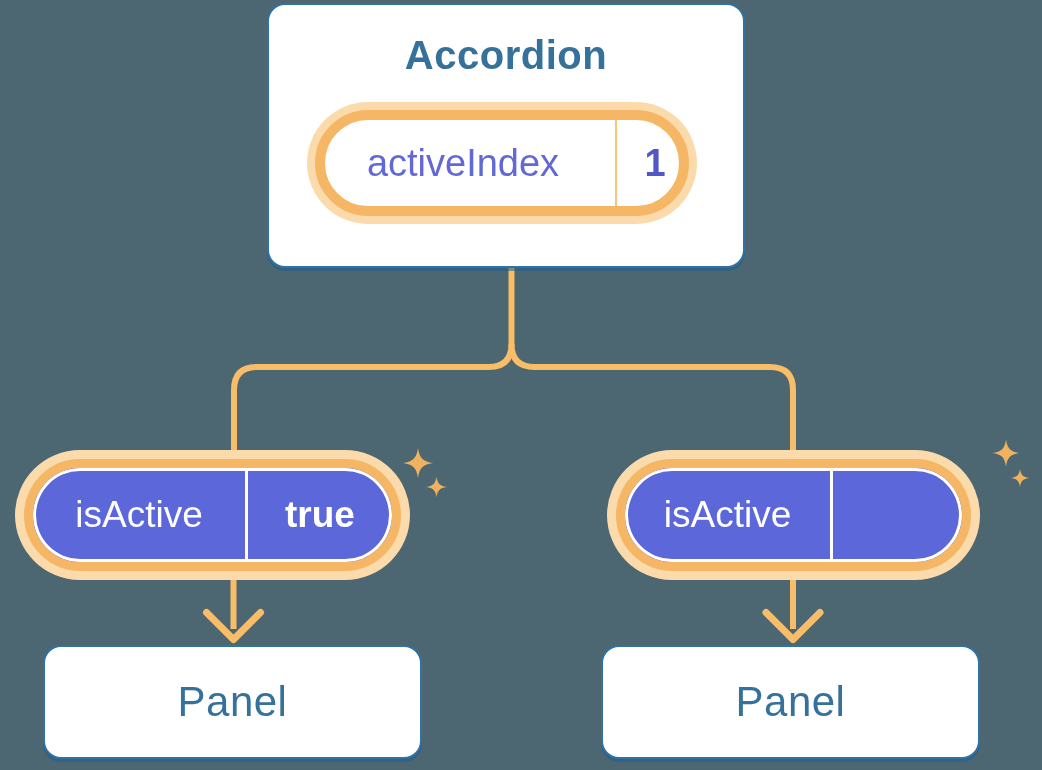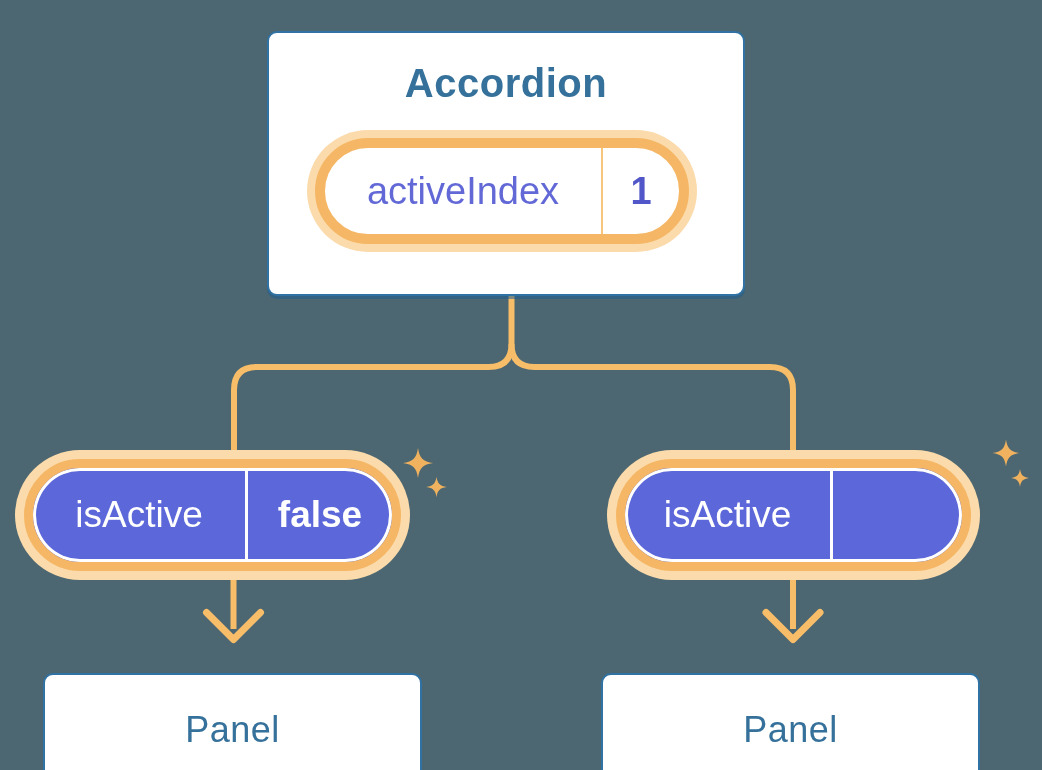--- a/index.html
+++ b/index.html
@@ -11,36 +11,36 @@
   .canvas{
     position:relative;width:1042px;height:770px;background:var(--bg);overflow:hidden;
     font-family:"Liberation Sans","DejaVu Sans",sans-serif;
   }
   .wires{position:absolute;inset:0;z-index:1;}
   .wire{stroke:var(--orange-line);stroke-width:6;fill:none;}
   .arrowhead{stroke:var(--orange-line);stroke-width:7;fill:none;stroke-linecap:round;stroke-linejoin:round;}
   .sparkle{fill:var(--sparkle);}
   .card{
     position:absolute;box-sizing:border-box;background:var(--card-bg);
-    border:2px solid var(--card-border);border-radius:10px;
-    box-shadow:0 3px 0 rgba(31,92,142,.55);z-index:2;margin-top:28px;
+    border:2px solid var(--card-border);border-radius:18px;
+    box-shadow:0 3px 0 rgba(31,92,142,.55);z-index:2;
   }
   .root-card{left:267px;top:3px;width:478px;height:265px;}
   .card-title{
     margin-top:28px;text-align:center;font-size:40px;font-weight:600;
     color:var(--heading-text);letter-spacing:.5px;
   }
   
   .state-pill{
     position:absolute;left:38px;top:97px;width:390px;height:122px;box-sizing:border-box;
     background:var(--orange-glow);border-radius:999px;padding:8px;
   }
   .state-pill-ring{
     box-sizing:border-box;width:100%;height:100%;border-radius:999px;background:#fff;
-    border:10px solid var(--orange-ring);display:flex;align-items:stretch;overflow:hidden;
+    border:10px solid var(--orange-ring);display:flex;align-items:stretch;overflow:hidden;gap:14px;
   }
   .cell{display:flex;align-items:center;justify-content:center;}
   .cell-name{width:276px;font-size:38px;color:var(--prop-text);}
   .cell-value{flex:1;font-size:38px;font-weight:700;color:var(--value-text);}
   .divider-orange{width:2px;background:var(--divider-orange);}
   
   .prop-pill{
     position:absolute;box-sizing:border-box;background:var(--orange-glow);
     border-radius:999px;padding:9px;z-index:2;top:450px;height:130px;
   }
@@ -53,21 +53,21 @@
   }
   .prop-cell{display:flex;align-items:center;justify-content:center;color:#ffffff;font-size:37px;}
   .prop-name-left{width:212px;}
   .prop-name-right{width:205px;}
   .prop-value{flex:1;font-weight:700;}
   .divider-white{width:3px;background:#fff;}
   
   .panel-card{height:114px;width:379px;top:645px;display:flex;align-items:center;justify-content:center;}
   .panel-card-left{left:43px;}
   .panel-card-right{left:601px;}
-  .panel-title{font-size:36px;font-weight:500;color:var(--heading-text);letter-spacing:.5px;}
+  .panel-title{font-size:42px;font-weight:500;color:var(--heading-text);letter-spacing:.5px;}
 </style>
 </head>
 <body>
 
 <div class="canvas">
 
   <svg class="wires" viewBox="0 0 1042 770" xmlns="http://www.w3.org/2000/svg">
 
     <path class="wire" d="M511.5,266 L511.5,344 Q511.5,367 488.5,367 L257,367 Q234,367 234,390 L234,470"></path>
     <path class="wire" d="M511.5,344 Q511.5,367 534.5,367 L770,367 Q793,367 793,390 L793,470"></path>
@@ -102,21 +102,21 @@
         <div class="divider-orange"></div>
         <div class="cell cell-value">1</div>
       </div>
     </div>
   </div>
 
   <div class="prop-pill prop-pill-left">
     <div class="prop-pill-ring">
       <div class="prop-cell prop-name-left">isActive</div>
       <div class="divider-white"></div>
-      <div class="prop-cell prop-value">false</div>
+      <div class="prop-cell prop-value">true</div>
     </div>
   </div>
 
   <div class="prop-pill prop-pill-right">
     <div class="prop-pill-ring">
       <div class="prop-cell prop-name-right">isActive</div>
       <div class="divider-white"></div>
     </div>
   </div>
 

